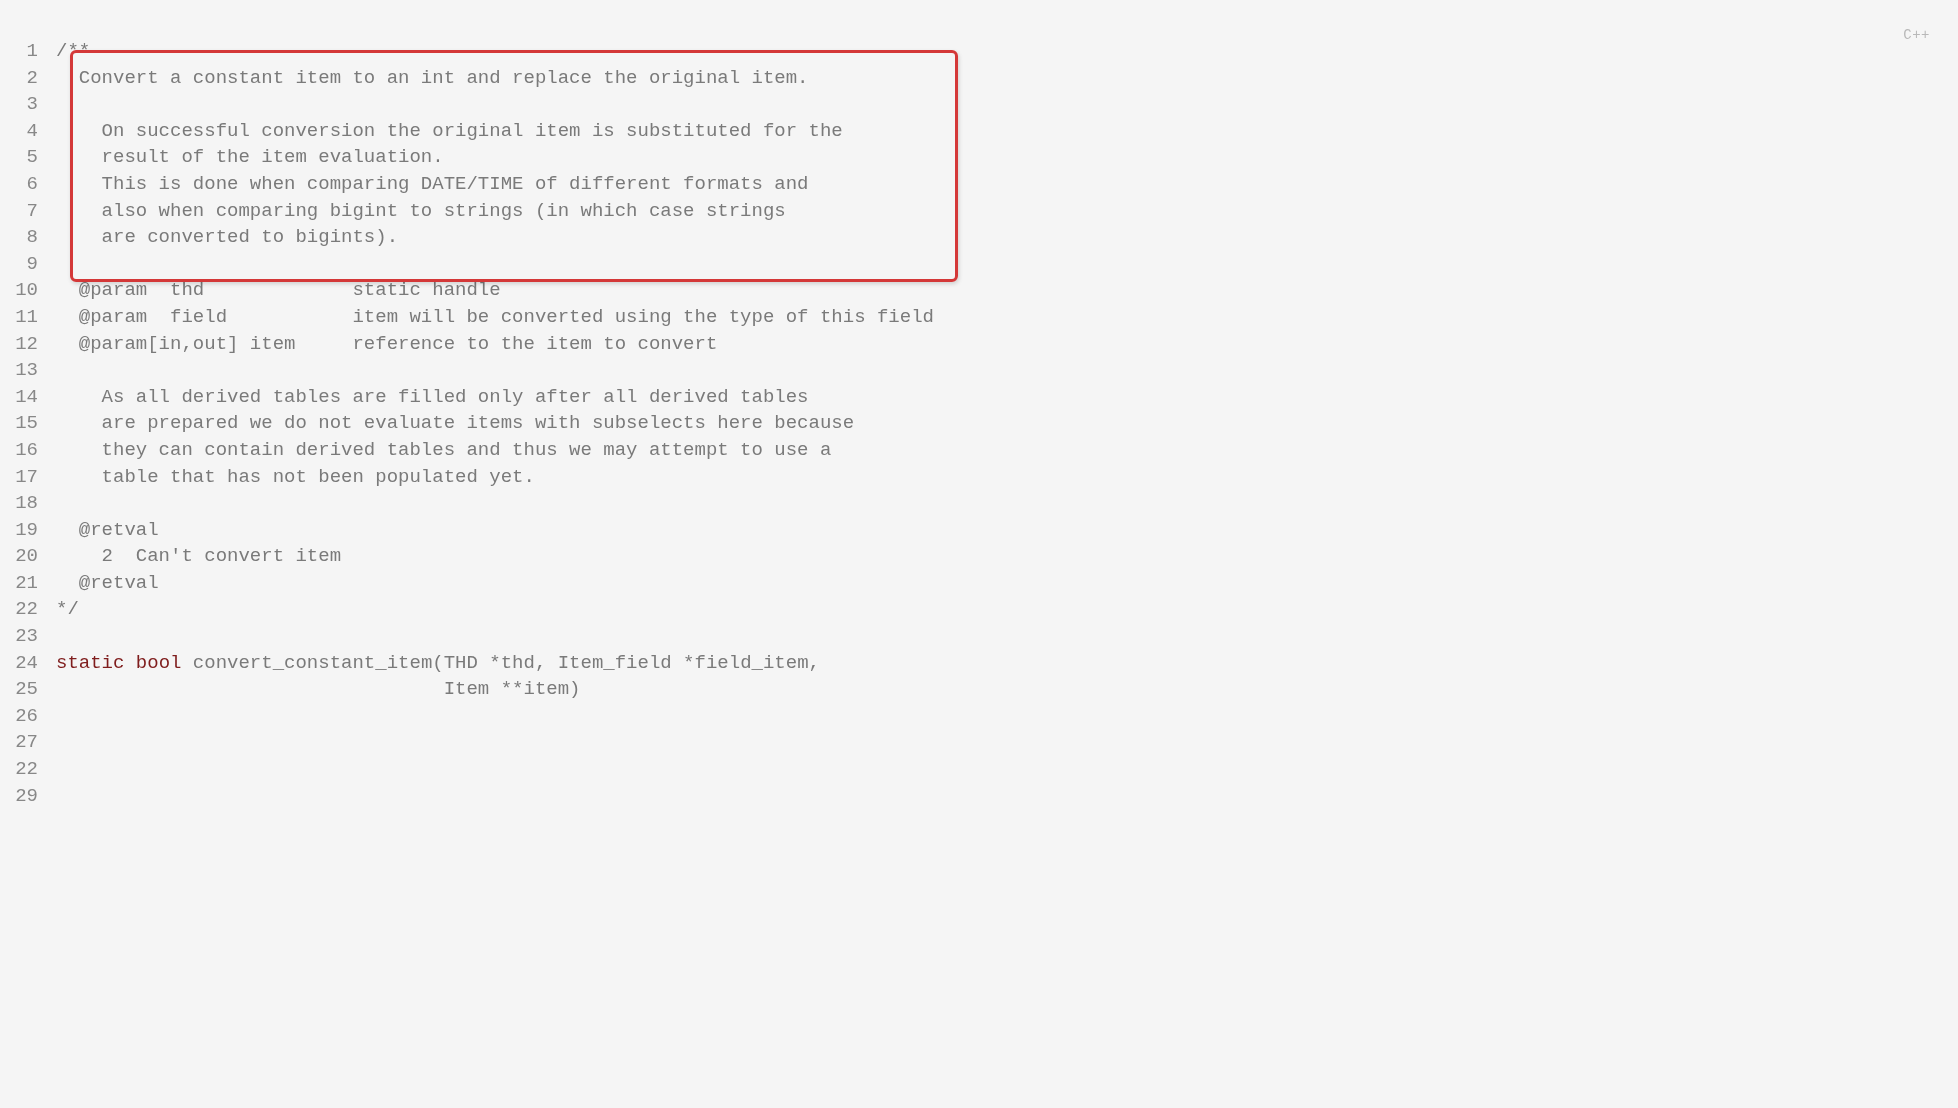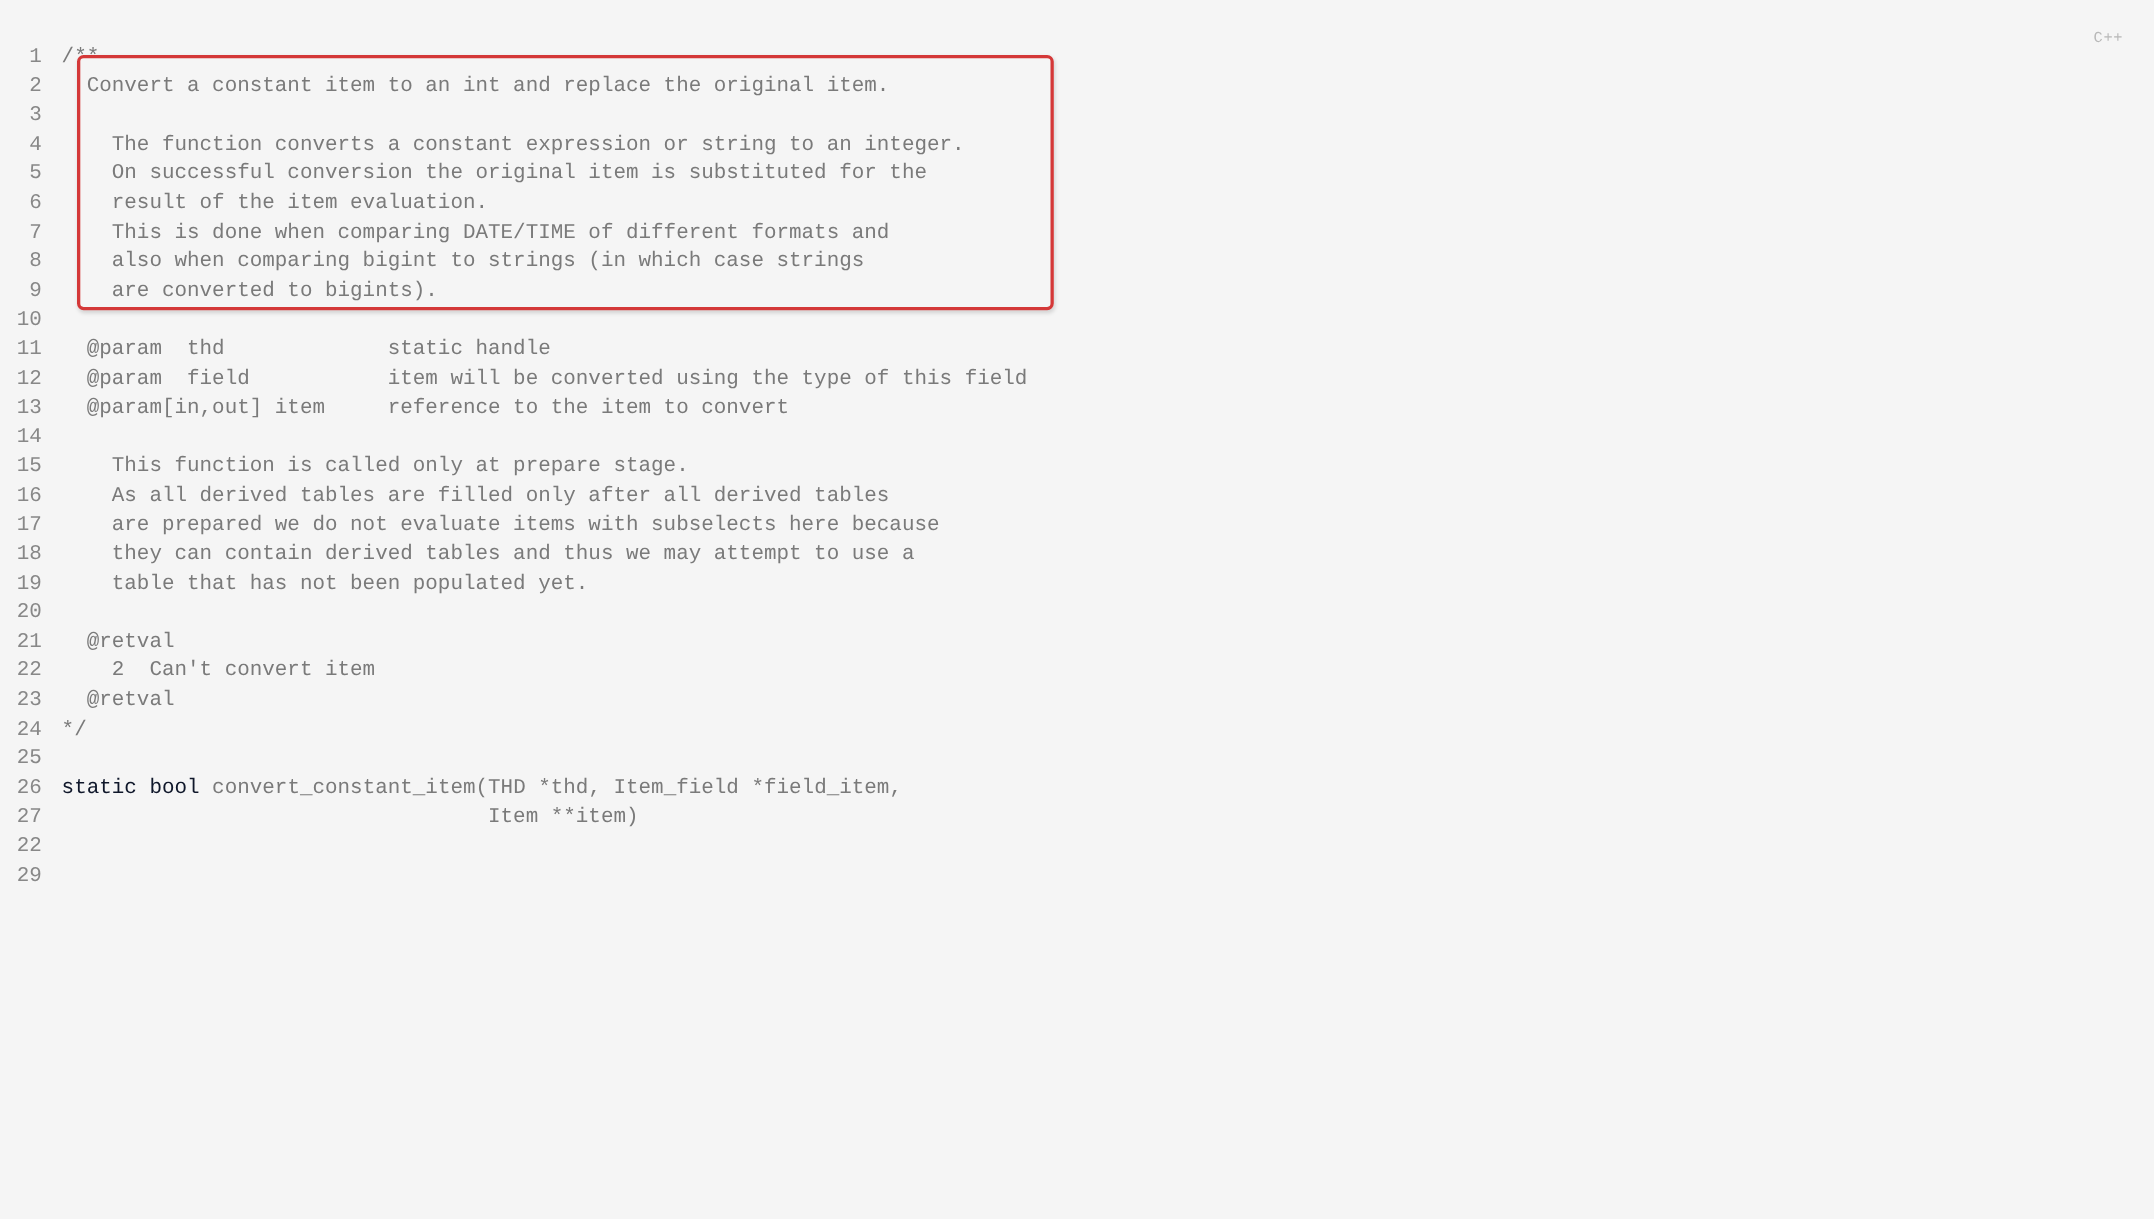--- a/index.html
+++ b/index.html
@@ -37,21 +37,21 @@
   .gutter div { height: 26.6px; }
   .code-area {
     position: relative;
     flex: 1;
     color: #7a7a7a;
   }
   .code-line {
     height: 26.6px;
     white-space: pre;
   }
-  .kw { color: #0f172a; }
+  .kw { color: #7f1d1d; }
   .highlight-box {
     position: absolute;
     border: 3px solid #d43838;
     border-radius: 6px;
     box-shadow: 1px 2px 4px rgba(0,0,0,0.15);
     pointer-events: none;
     top: 12px;
     left: 14px;
     width: 888px;
     height: 232px;
@@ -93,32 +93,30 @@
       <div>27</div>
       <div>22</div>
       <div>29</div>
     </div>
   <div class="code-area">
     <div class="highlight-box"></div>
     <div id="codelines">
         <div class="code-line">/**</div>
         <div class="code-line">  Convert a constant item to an int and replace the original item.</div>
         <div class="code-line"></div>
-        <div class="code-line">    The function converts a constant expression or string to an integer.</div>
         <div class="code-line">    On successful conversion the original item is substituted for the</div>
         <div class="code-line">    result of the item evaluation.</div>
         <div class="code-line">    This is done when comparing DATE/TIME of different formats and</div>
         <div class="code-line">    also when comparing bigint to strings (in which case strings</div>
         <div class="code-line">    are converted to bigints).</div>
         <div class="code-line"></div>
         <div class="code-line">  @param  thd             static handle</div>
         <div class="code-line">  @param  field           item will be converted using the type of this field</div>
         <div class="code-line">  @param[in,out] item     reference to the item to convert</div>
         <div class="code-line"></div>
-        <div class="code-line">    This function is called only at prepare stage.</div>
         <div class="code-line">    As all derived tables are filled only after all derived tables</div>
         <div class="code-line">    are prepared we do not evaluate items with subselects here because</div>
         <div class="code-line">    they can contain derived tables and thus we may attempt to use a</div>
         <div class="code-line">    table that has not been populated yet.</div>
         <div class="code-line"></div>
         <div class="code-line">  @retval</div>
         <div class="code-line">    2  Can't convert item</div>
         <div class="code-line">  @retval</div>
         <div class="code-line">*/</div>
         <div class="code-line"></div>

